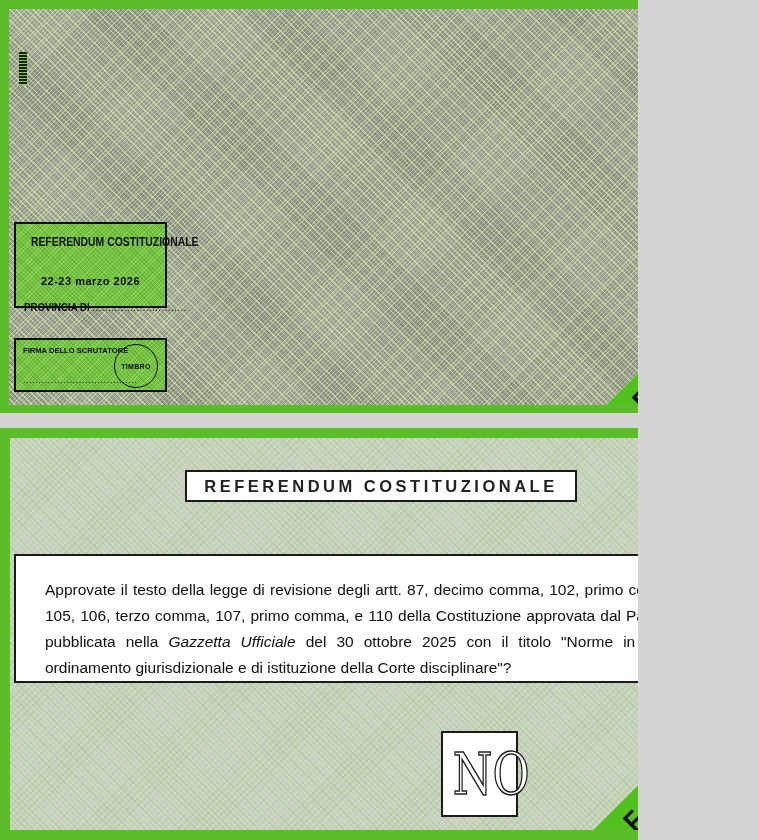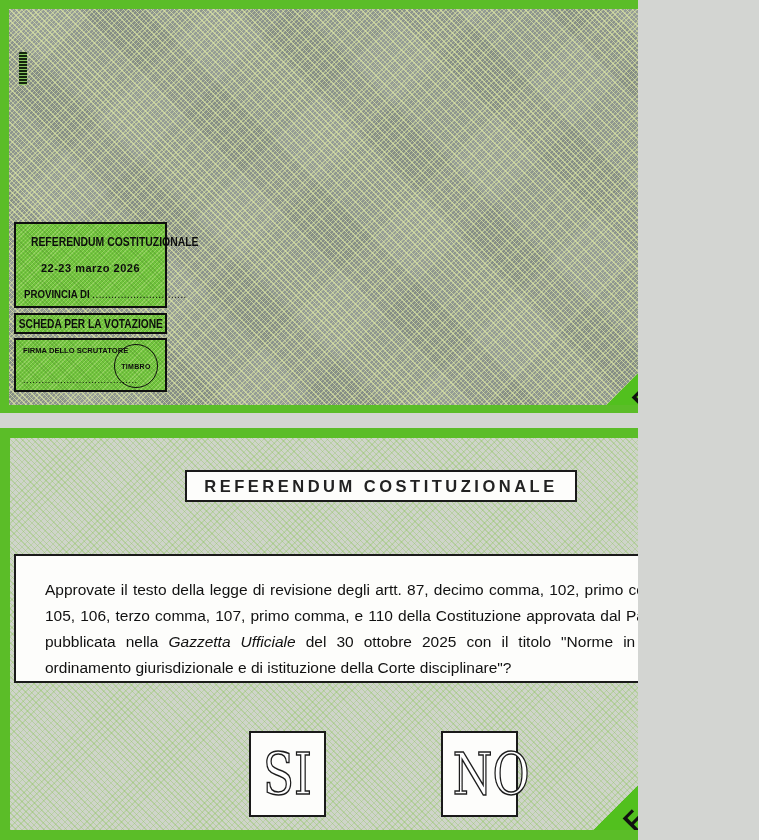--- a/index.html
+++ b/index.html
@@ -58,21 +58,21 @@
       repeating-linear-gradient(135deg, rgba(225,245,175,0.30) 0 1px, transparent 1px 3px);
     color: #0d0d0d;
   }
   .stamp-main { left: 5px; top: 213px; width: 153px; height: 86px; }
   .stamp-title {
     display: block; text-align: center; margin-top: 10px;
     font-size: 13px; font-weight: bold; white-space: nowrap;
     transform: scaleX(0.80); transform-origin: 50% 50%;
   }
   .stamp-date {
-    display: block; text-align: center; margin-top: 13px;
+    display: block; text-align: center; margin-top: 26px;
     font-size: 11px; font-weight: bold; letter-spacing: 0.5px;
   }
   .stamp-province {
     display: block; margin: 14px 8px 0 8px;
     font-size: 10.5px; font-weight: bold; white-space: nowrap;
     transform: scaleX(0.92); transform-origin: 0 50%;
   }
   .stamp-province .dots { font-weight: normal; letter-spacing: 0.5px; }
 
   .stamp-scheda { left: 5px; top: 304px; width: 153px; height: 21px;
@@ -164,23 +164,20 @@
 <div class="panel back-panel">
 
   <div class="printer-mark"></div>
 
   <div class="stamp-box stamp-main">
     <span class="stamp-title">REFERENDUM COSTITUZIONALE</span>
     <span class="stamp-date">22-23 marzo 2026</span>
     <span class="stamp-province"><span>PROVINCIA DI</span> <span class="dots">..............................</span></span>
   </div>
 
-  <div class="stamp-box stamp-scheda">
-    <span>SCHEDA PER LA VOTAZIONE</span>
-  </div>
 
   <div class="stamp-box stamp-firma">
     <span class="firma-label">FIRMA DELLO SCRUTATORE</span>
     <div class="timbro-circle">
       <span>TIMBRO</span>
     </div>
     <span class="firma-dots">.....................................</span>
   </div>
 
   <div class="ribbon ribbon-back">
@@ -194,23 +191,20 @@
 <div class="panel front-panel">
 
   <div class="title-box">
     <span>REFERENDUM COSTITUZIONALE</span>
   </div>
 
   <div class="question-box">
     <div class="question-text"><span>Approvate il testo della legge di revisione degli artt. 87, decimo comma, 102, primo comma, 104, 105, 106, terzo comma, 107, primo comma, e 110 della Costituzione approvata dal Parlamento e pubblicata nella</span> <span class="italic">Gazzetta Ufficiale</span> <span>del 30 ottobre 2025 con il titolo "Norme in materia di ordinamento giurisdizionale e di istituzione della Corte disciplinare"?</span></div>
   </div>
 
-  <div class="option-box option-si">
-    <span class="option-label">SI</span>
-  </div>
 
   <div class="option-box option-no">
     <span class="option-label">NO</span>
   </div>
 
   <div class="ribbon ribbon-front">
     <span class="ribbon-title">FAC-SIMILE</span>
     <span class="ribbon-subtitle">FORMATO FINITO: CM 41×22</span>
   </div>
 </div>

